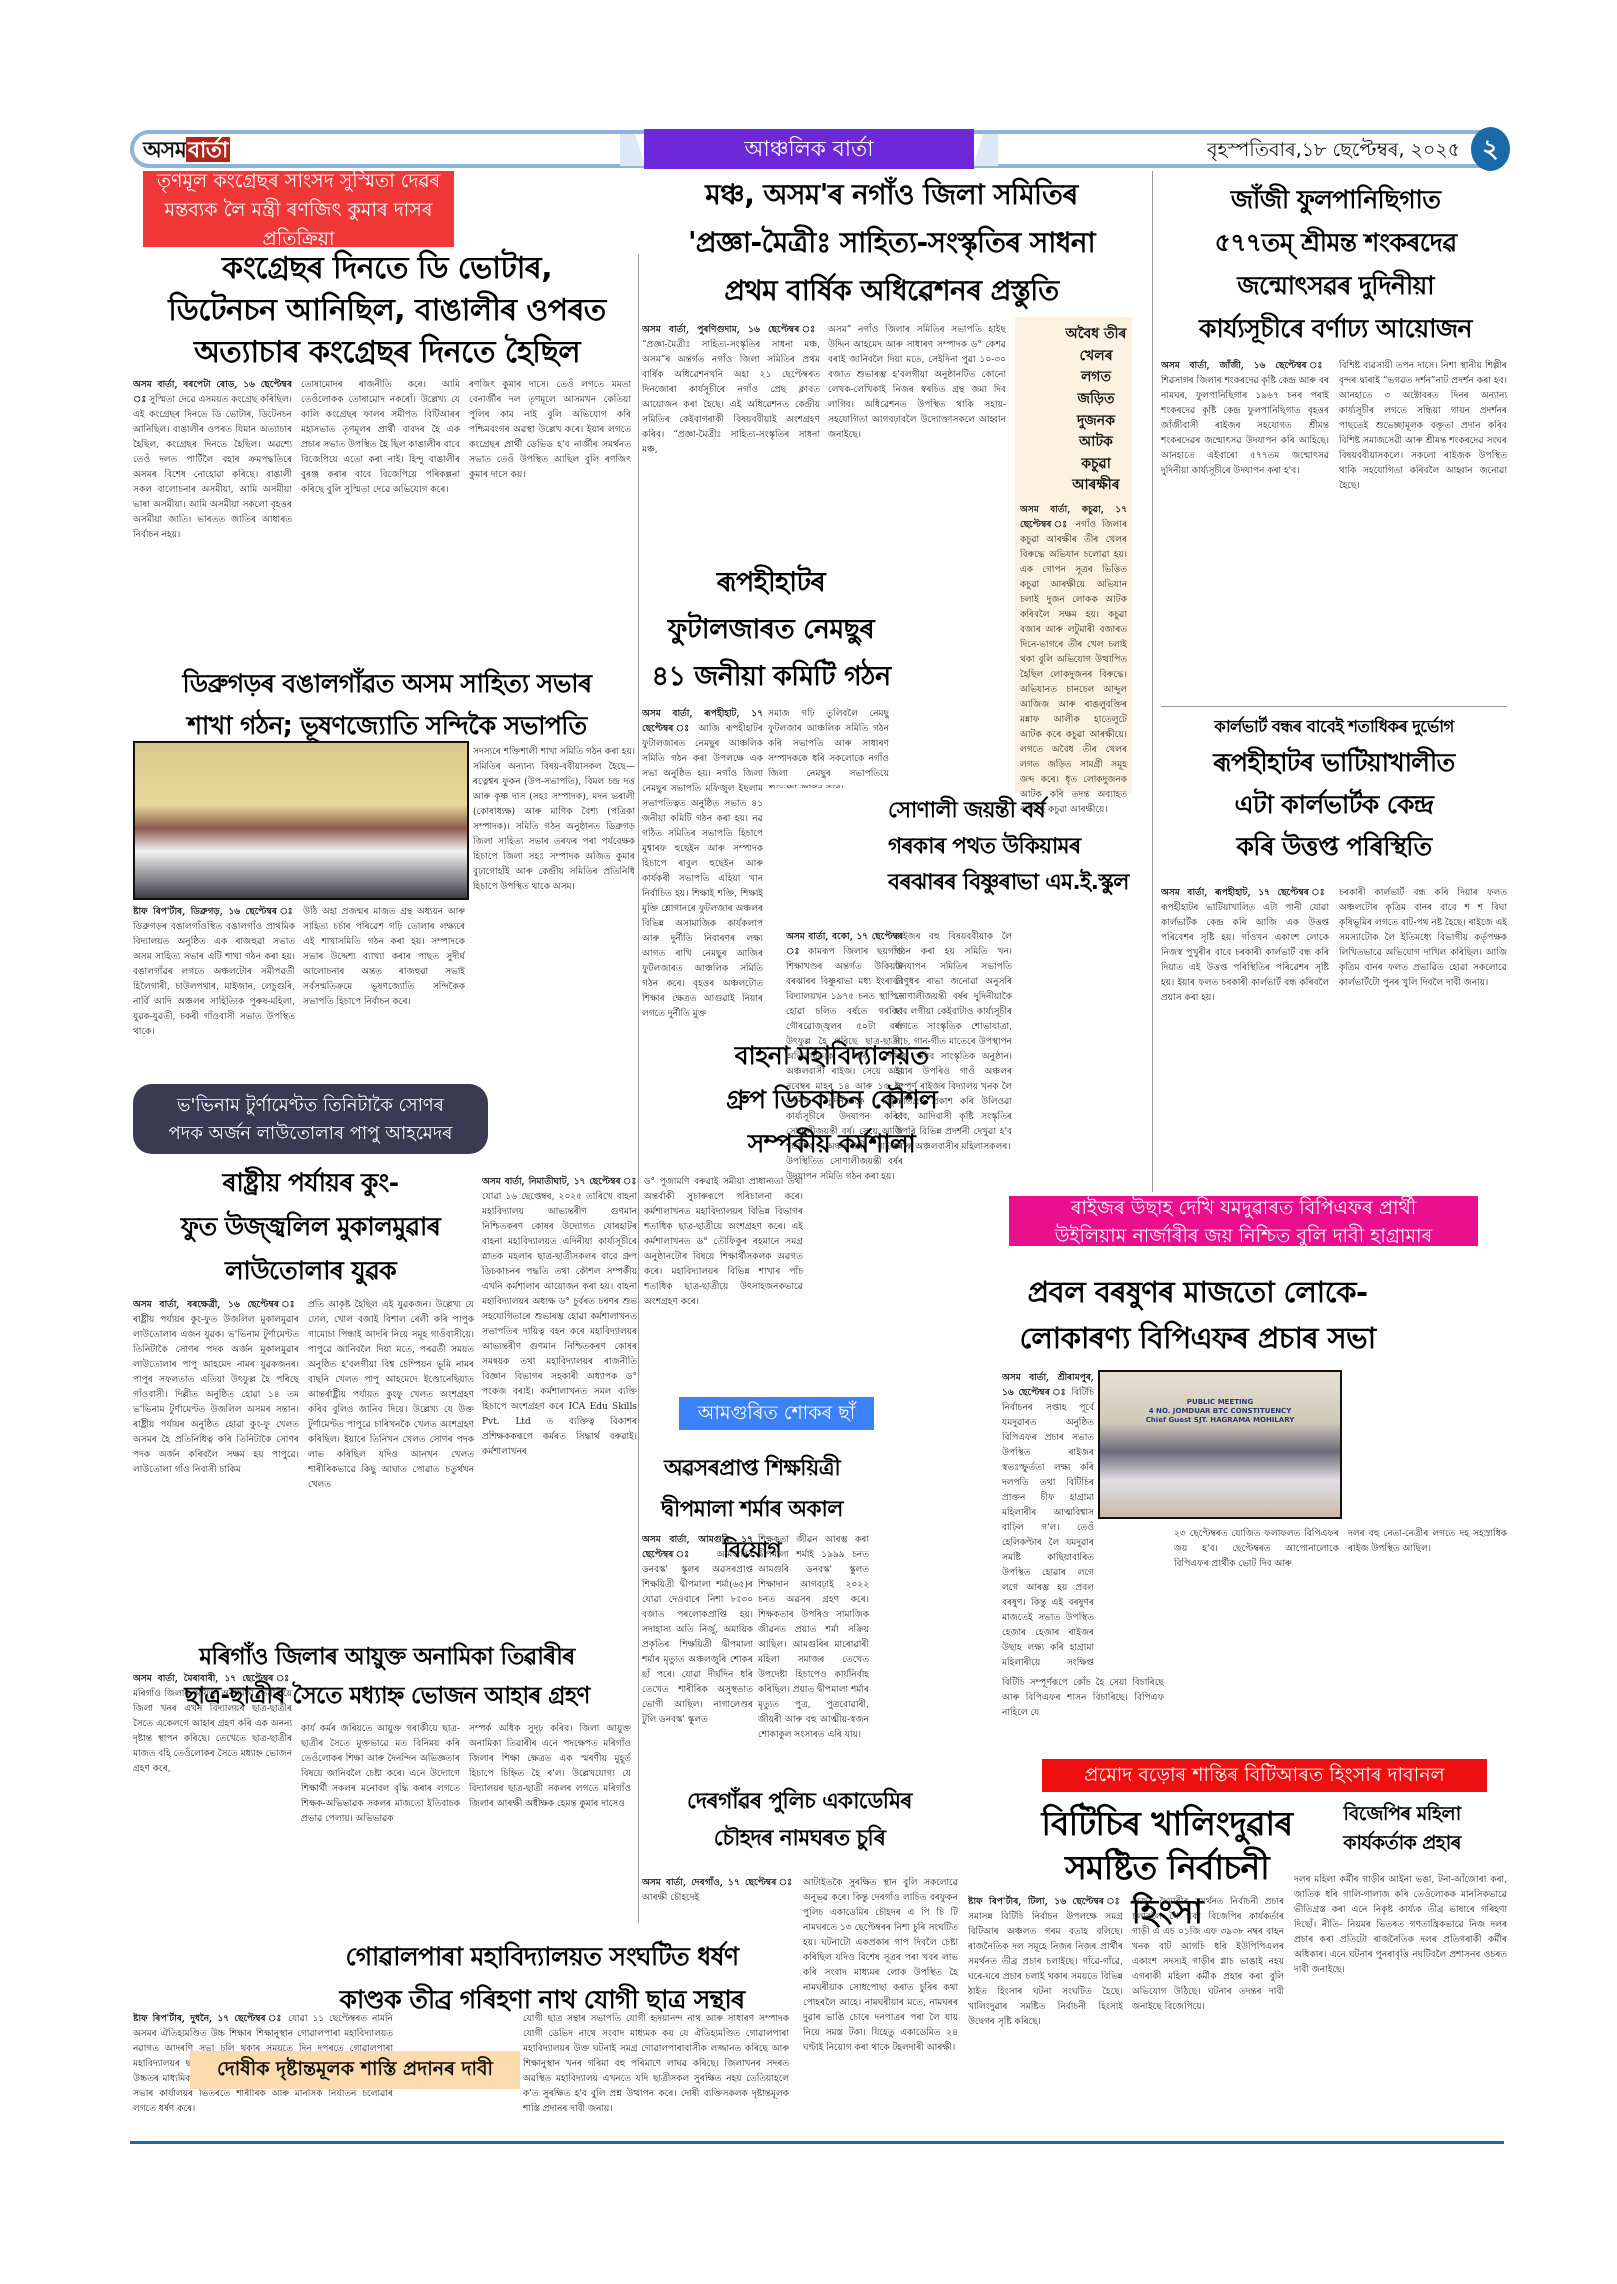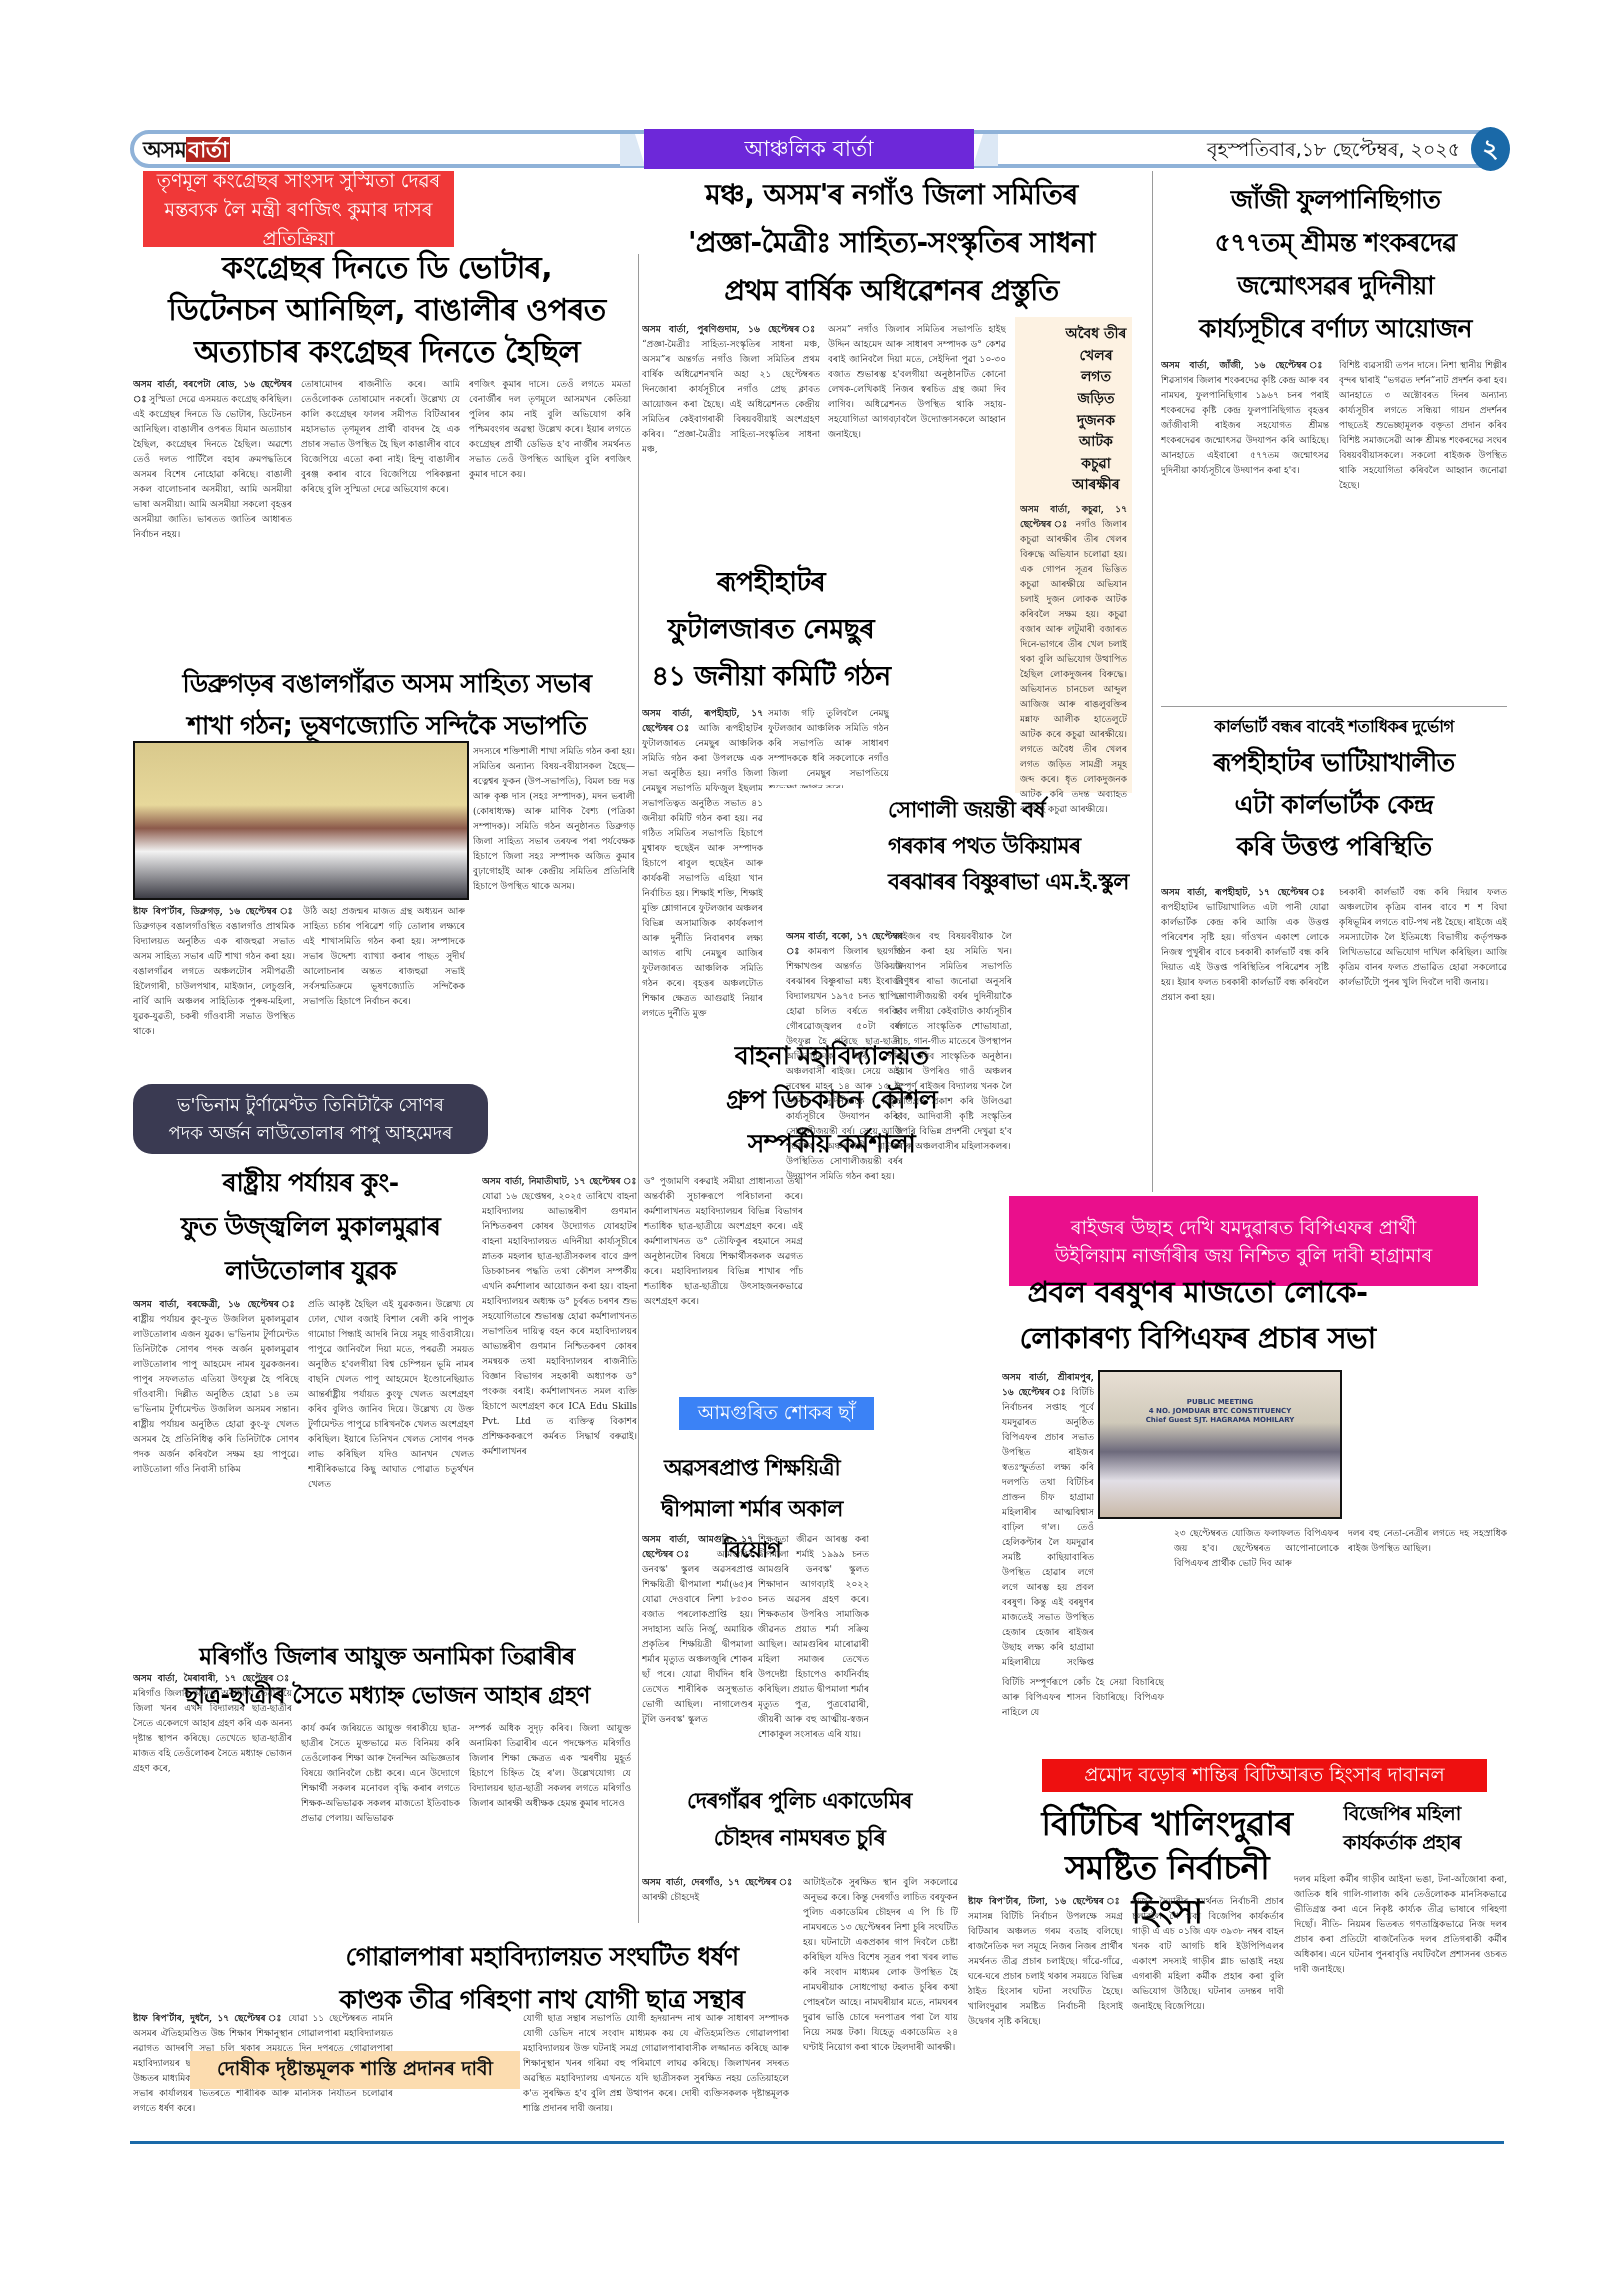--- a/index.html
+++ b/index.html
@@ -18,21 +18,21 @@
   #wedge-right { left: 973px; top: 134px; width: 25px; height: 32px; background: #dce8f5; clip-path: polygon(40% 0, 100% 0, 100% 100%, 0 100%); }
   #issue-date { left: 1079px; top: 133px; width: 381px; height: 32px; text-align: right; font-family: "DejaVu Sans", sans-serif; font-size: 19px; line-height: 32px; }
   #page-number { left: 1471px; top: 127px; width: 39px; height: 44px; background: #1a69a8; color: #fff; border-radius: 50%; font-family: "DejaVu Sans", sans-serif; font-weight: bold; font-size: 25px; text-align: center; line-height: 44px; }
 
   
   .kicker { color: #fff; font-family: "DejaVu Sans", sans-serif; text-align: center; display: flex; align-items: center; justify-content: center; flex-direction: column; }
   .kicker span { display: block; }
   #k1 { left: 143px; top: 171px; width: 311px; height: 76px; background: #f03838; font-size: 19px; line-height: 29px; }
   #k-kung { left: 133px; top: 1084px; width: 355px; height: 70px; background: #3a3a52; font-size: 18px; line-height: 28px; border-radius: 19px; }
   #k-sok { left: 679px; top: 1397px; width: 195px; height: 33px; background: #3b82f6; font-size: 19px; }
-  #k-bpf { left: 1009px; top: 1196px; width: 469px; height: 90px; background: #ea0f8c; font-size: 19px; line-height: 28px; }
+  #k-bpf { left: 1009px; top: 1196px; width: 469px; height: 50px; background: #ea0f8c; font-size: 19px; line-height: 28px; }
   #k-bodo { left: 1042px; top: 1759px; width: 445px; height: 33px; background: #ee1010; font-size: 19px; }
   #k-dabi { left: 190px; top: 2051px; width: 330px; height: 38px; background: #fcdcaf; color: #111; font-size: 19px; font-weight: bold; }
 
   
   .hl { font-family: "DejaVu Sans", sans-serif; font-weight: bold; text-align: center; color: #000; letter-spacing: -0.6px; }
   .hl span { display: block; }
   #h1 { left: 133px; top: 247px; width: 508px; font-size: 30px; line-height: 42px; }
   #h-pragya { left: 647px; top: 171px; width: 489px; font-size: 28px; line-height: 48px; }
   #h-janji { left: 1164px; top: 178px; width: 343px; font-size: 25px; line-height: 43px; }
   #h-dib { left: 133px; top: 663px; width: 508px; font-size: 25px; line-height: 42px; }

